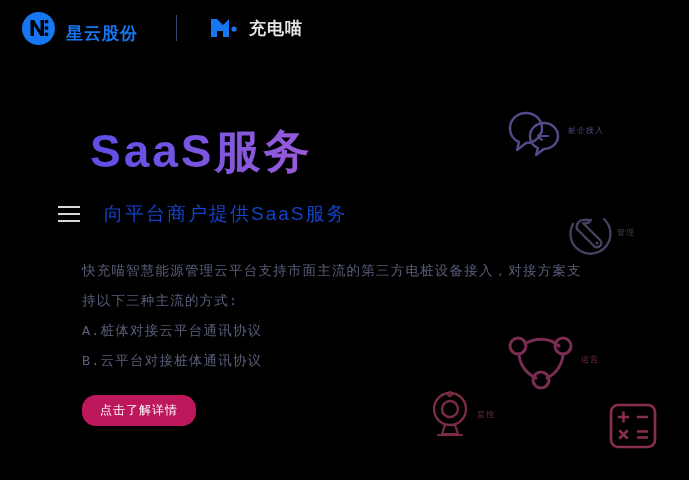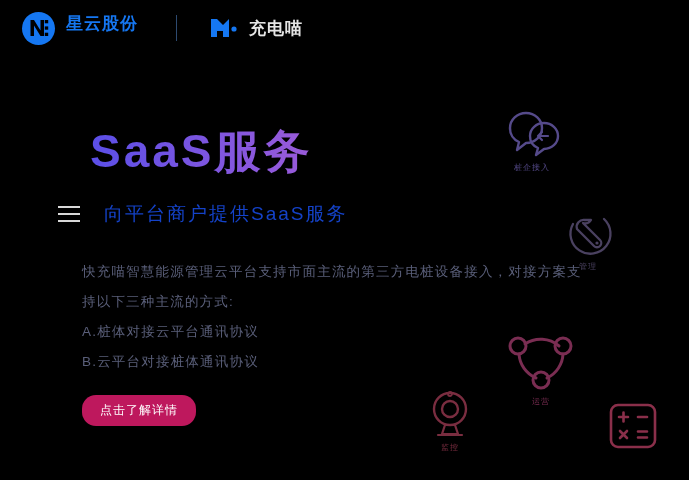--- a/index.html
+++ b/index.html
@@ -22,21 +22,21 @@
     left: 0; top: 0;
     width: 689px;
     height: 56px;
     display: flex;
     align-items: center;
     padding-left: 22px;
     box-sizing: border-box;
   }
   .brand {
     display: flex;
-    align-items: flex-start;
+    align-items: flex-end;
     gap: 11px;
   }
   .brand-mark {
     width: 33px;
     height: 33px;
     border-radius: 50%;
     background: #1577F2;
     display: flex;
     align-items: center;
     justify-content: center;
@@ -126,41 +126,41 @@
   }
 
   .hero-body {
     margin-top: 30px;
     color: #5a5f7a;
     font-size: 13.5px;
     line-height: 30px;
     letter-spacing: 1.2px;
     max-width: 500px;
   }
-  .hero-body p { margin: 0; }
+  .hero-body p { margin: 0; font-family: Liberation Mono, monospace; }
 
   .cta-button {
     display: inline-block;
     margin-top: 18px;
     background: #be185d;
     color: #ffffff;
     font-size: 12px;
     letter-spacing: 1px;
     padding: 7px 18px;
     border: none;
     border-radius: 14px;
     cursor: pointer;
     font-family: "Liberation Sans", sans-serif;
   }
 
   
   .decor {
     position: absolute;
     display: flex;
-    flex-direction: column;
+    flex-direction: row;
     align-items: center;
     gap: 4px;
   }
   .decor svg { display: block; }
   .decor-label {
     font-size: 8px;
     letter-spacing: 1px;
     white-space: nowrap;
   }
   .d-chat   { left: 500px; top: 102px; }

